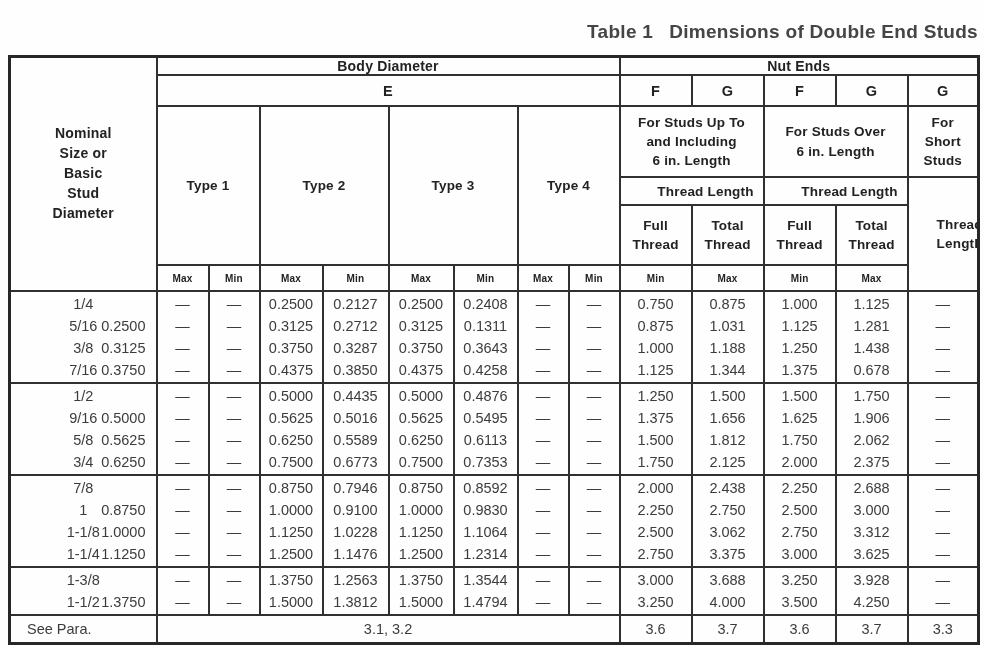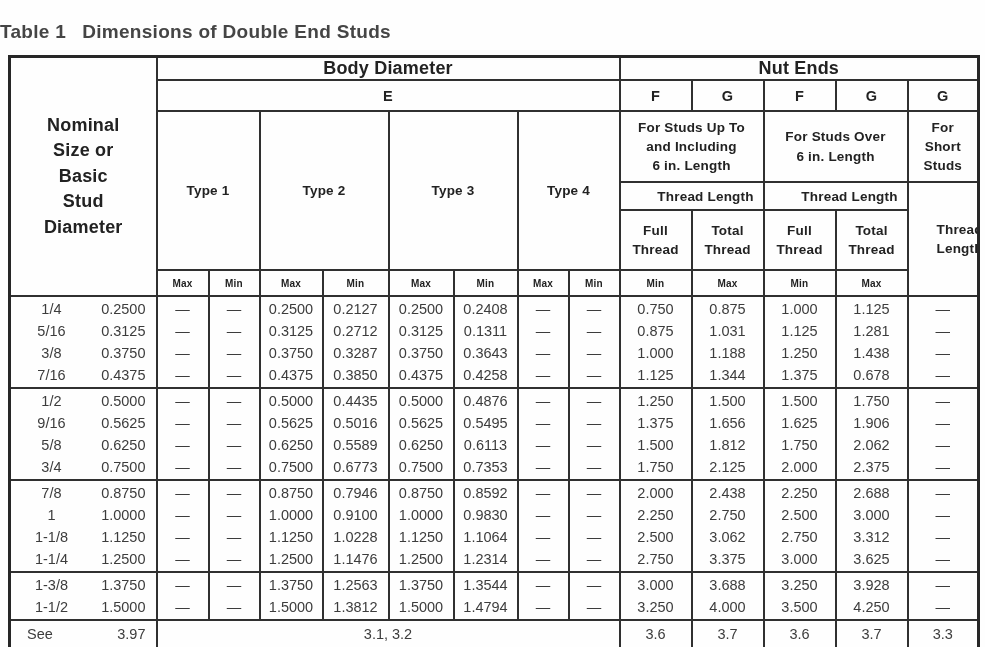--- a/index.html
+++ b/index.html
@@ -7,21 +7,21 @@
   .page {
     width: 985px; height: 647px;
     background: #fefefe;
     font-family: "Liberation Sans", sans-serif;
     overflow: hidden;
     position: relative;
   }
   .title {
     padding-top: 21px;
     width: 978px;
-    text-align: left;
+    text-align: right;
     font-size: 19px;
     font-weight: bold;
     color: #454545;
     letter-spacing: 0.3px;
     margin-bottom: 12px;
   }
   .title .t-prefix { margin-right: 16px; }
   table {
     border-collapse: collapse;
     table-layout: fixed;
@@ -35,34 +35,34 @@
     text-align: center;
     overflow: hidden;
   }
   th {
     font-size: 13.5px;
     font-weight: bold;
     color: #222222;
     letter-spacing: 0.2px;
   }
   .prewrap { white-space: pre-line; line-height: 1.42; }
-  .rA th { height: 18px; font-size: 18px; }
+  .rA th { height: 18px; font-size: 14px; }
   .rB th { height: 31px; font-size: 14.5px; }
   .rC th { height: 71px; }
   .rD th { height: 28px; padding-left: 28px; }
   .rE th { height: 60px; }
   .rF th { height: 26px; font-size: 10px; }
   .nominal { vertical-align: middle; font-size: 14px; }
   tbody td {
     font-size: 14.5px;
     color: #3c3c3c;
     padding: 1px 0;
   }
   .val { height: 22px; line-height: 22px; text-align: center; }
-  .nom-line { display: flex; height: 22px; line-height: 22px; }
+  .nom-line { display: flex; height: 22px; line-height: 22px; flex-direction: column; }
   .nom-size { flex: 0 0 56%; text-align: center; }
   .nom-dec { flex: 1; text-align: right; padding-right: 10px; }
   tfoot td {
     height: 28px;
     font-size: 14.5px;
     color: #3c3c3c;
   }
   .foot-see { flex: 0 0 52%; text-align: left; padding-left: 16px; }
   tfoot .nom-line { height: 24px; line-height: 24px; }
 </style>

